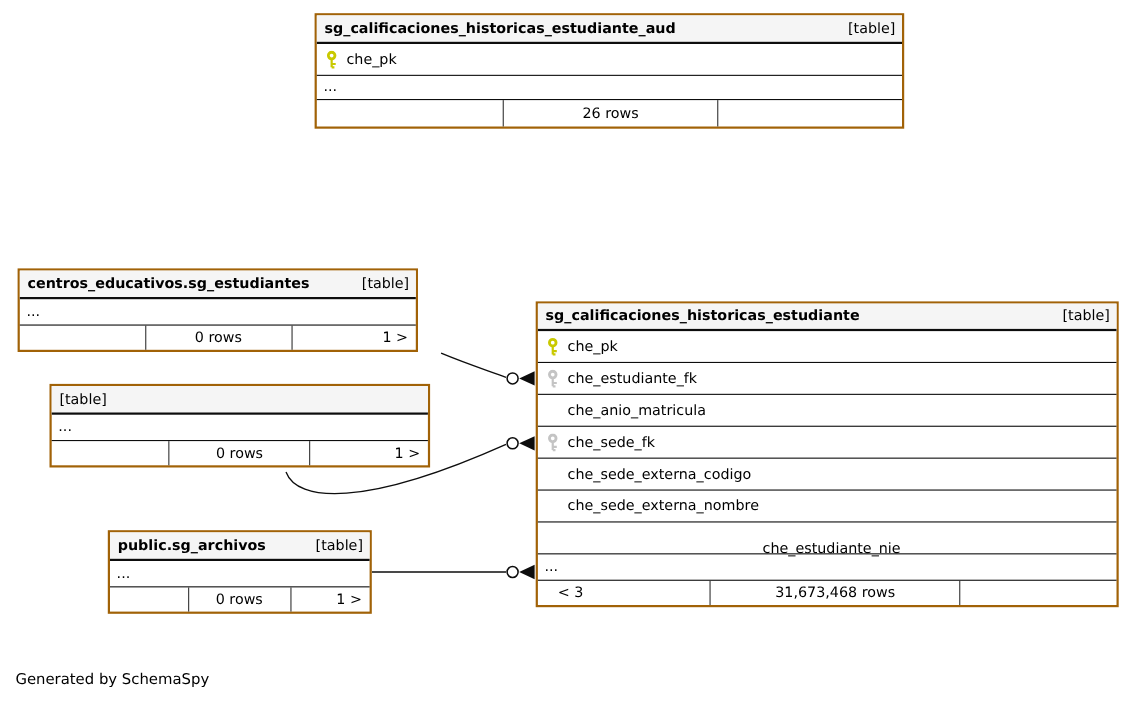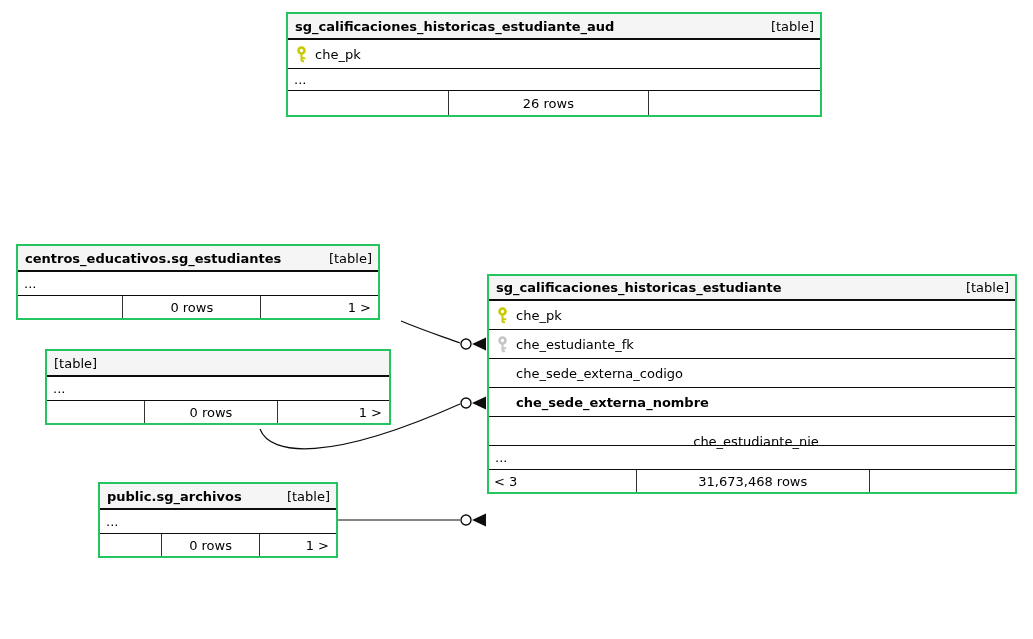--- a/index.html
+++ b/index.html
@@ -16,21 +16,21 @@
   }
   .edges {
     position: absolute;
     left: 0; top: 0;
     z-index: 1;
     pointer-events: none;
   }
   .tbl {
     position: absolute;
     background: #fff;
-    border: 2px solid #22c55e;
+    border: 2px solid #a16207;
     z-index: 2;
   }
   .tbl-header {
     display: flex;
     justify-content: space-between;
     align-items: center;
     background: var(--header_bg, #f5f5f5);
     border-bottom: 2px solid #0d0d0d;
     padding: 0 6px 0 7px;
   }
@@ -45,21 +45,21 @@
   .keyspace { width: 11px; height: 17px; flex: none; margin-right: 8px; }
   .keyspace svg { display: block; }
   .key-pk { stroke: var(--pk_key, #c9c900); }
   .key-fk { stroke: var(--fk_key, #c4c4c4); }
   .ellipsis-row {
     display: flex;
     align-items: center;
     border-bottom: 1px solid #0d0d0d;
     padding-left: 6px;
   }
-  .footer-row { display: flex; }
+  .footer-row { display: flex; padding-left: 13px; }
   .fcell { display: flex; align-items: center; overflow: hidden; }
   .fcell + .fcell { border-left: 1px solid #333; }
   .fcell.l { justify-content: flex-start; padding-left: 5px; }
   .fcell.c { justify-content: center; }
   .fcell.r { justify-content: flex-end; padding-right: 7px; }
   .gen-note {
     position: absolute;
     left: 14px;
     top: 610px;
     font-size: 13.5px;
@@ -165,32 +165,46 @@
       <span class="keyspace">
         <svg viewBox="0 0 11 17" width="11" height="17" fill="none" class="key-fk">
             <circle cx="5.5" cy="4.5" r="3" stroke-width="2.6"></circle>
             <path d="M5.5 7.5 V15.2 M5.5 12.2 H9.2 M5.5 15.2 H8" stroke-width="2"></path>
           </svg>
       </span>
       <span>che_estudiante_fk</span>
     </div>
     <div class="col-row" style="height:29px;">
       <span class="keyspace"></span>
+      <span>che_anio_matricula</span>
+    </div>
+    <div class="col-row" style="height:29px;">
+      <span class="keyspace">
+        <svg viewBox="0 0 11 17" width="11" height="17" fill="none" class="key-fk">
+            <circle cx="5.5" cy="4.5" r="3" stroke-width="2.6"></circle>
+            <path d="M5.5 7.5 V15.2 M5.5 12.2 H9.2 M5.5 15.2 H8" stroke-width="2"></path>
+          </svg>
+      </span>
+      <span>che_sede_fk</span>
+    </div>
+    <div class="col-row" style="height:29px;">
+      <span class="keyspace"></span>
       <span>che_sede_externa_codigo</span>
     </div>
-    <div class="col-row" style="height:29px;font-weight:bold;">
+    <div class="col-row" style="height:29px;">
       <span class="keyspace"></span>
       <span>che_sede_externa_nombre</span>
     </div>
     <div class="col-row" style="height:29px;flex-direction:column;">
       <span class="keyspace"></span>
       <span>che_estudiante_nie</span>
     </div>
     <div class="ellipsis-row" style="height:24px;">...</div>
     <div class="footer-row" style="height:22px;">
       <div class="fcell l" style="width:27.9%;">&lt; 3</div>
       <div class="fcell c" style="width:44.3%;">31,673,468 rows</div>
       <div class="fcell r" style="width:27.8%;"></div>
     </div>
   </div>
 
+  <div class="gen-note">Generated by SchemaSpy</div>
 
 </div>
 
 </body></html>

